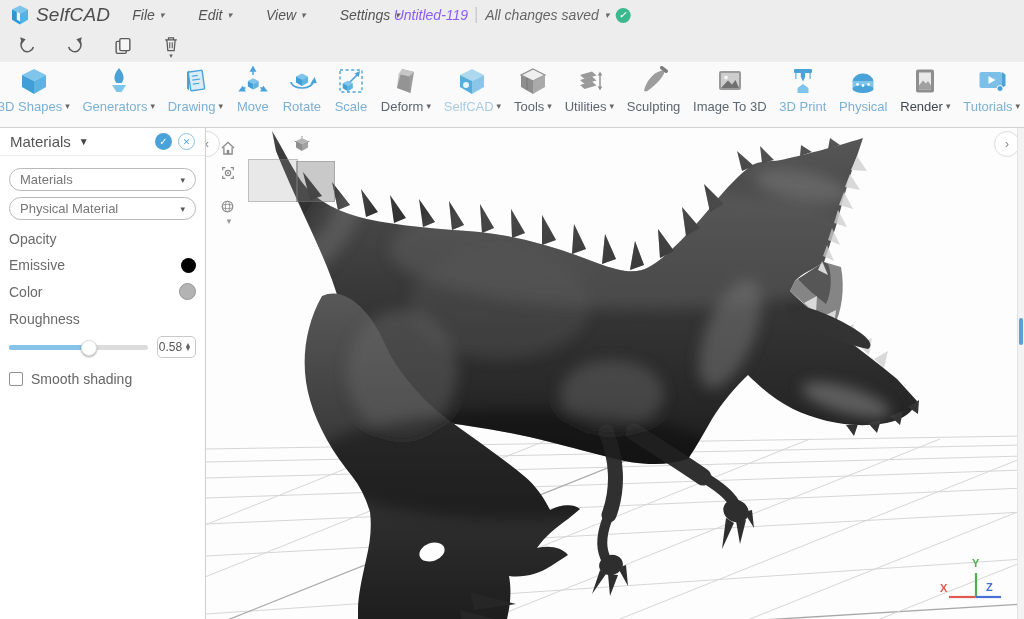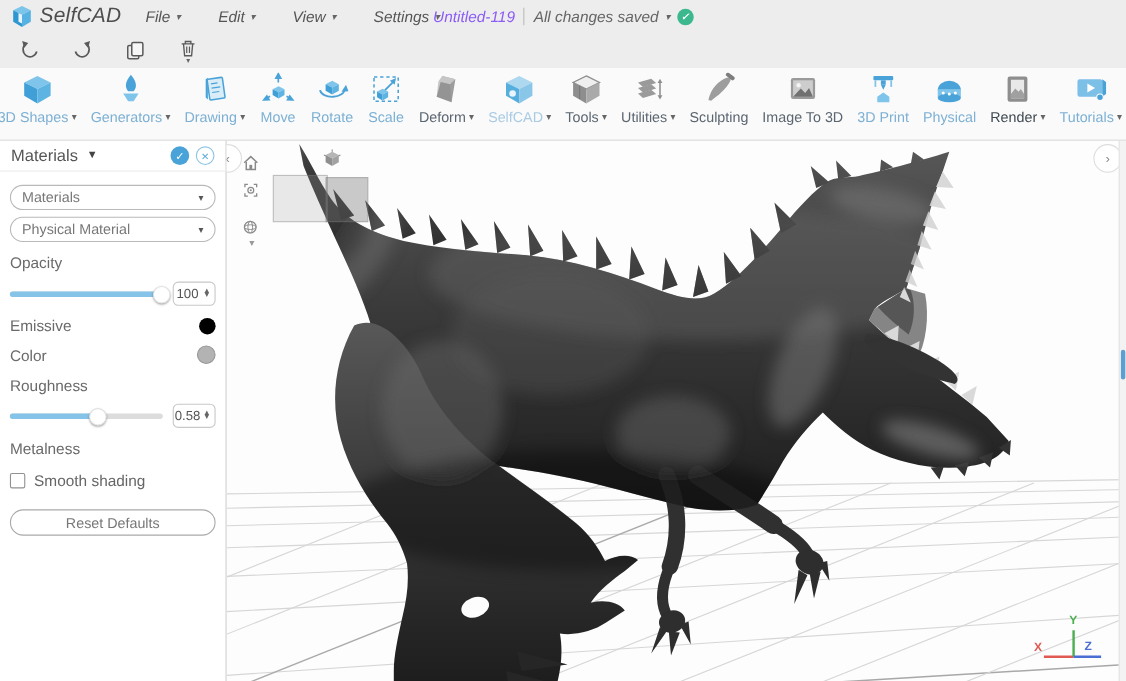--- a/index.html
+++ b/index.html
@@ -366,34 +366,20 @@
       <div class="dropdown">
         <span class="dd-value">Materials</span>
         <span class="dd-caret">▾</span>
       </div>
       <div class="dropdown">
         <span class="dd-value">Physical Material</span>
         <span class="dd-caret">▾</span>
       </div>
 
       <div class="fld-label">Opacity</div>
-      <div class="slider-row">
-        <div class="slider">
-          <div class="slider-fill" style="width: 100%;">
-              <div class="slider-thumb"></div>
-            </div>
-        </div>
-        <div class="val-box">
-          <span class="val-num">100</span>
-          <span class="stepper">
-              <span>▲</span>
-              <span>▼</span>
-            </span>
-        </div>
-      </div>
 
       <div class="swatch-row">
         <span class="fld-label">Emissive</span>
         <span class="swatch" style="background:#000;"></span>
       </div>
       <div class="swatch-row">
         <span class="fld-label">Color</span>
         <span class="swatch" style="background:#b3b3b3;border:1px solid #979797;"></span>
       </div>
 
@@ -406,28 +392,26 @@
         </div>
         <div class="val-box">
           <span class="val-num">0.58</span>
           <span class="stepper">
               <span>▲</span>
               <span>▼</span>
             </span>
         </div>
       </div>
 
-      <div class="fld-label">Metalness</div>
 
       <div class="checkbox-row">
         <span class="checkbox"></span>
         <span class="cb-label">Smooth shading</span>
       </div>
 
-      <div class="reset-btn">Reset Defaults</div>
     </div>
   </aside>
 
   <div class="viewport">
     <svg class="canvas-svg" viewBox="206 124 818 495">
       <defs>
         <linearGradient id="dg" x1="0" y1="0" x2="0" y2="1">
           <stop offset="0" stop-color="#585858"></stop>
             <stop offset=".45" stop-color="#3a3a3a"></stop>
             <stop offset="1" stop-color="#1d1d1d"></stop>

